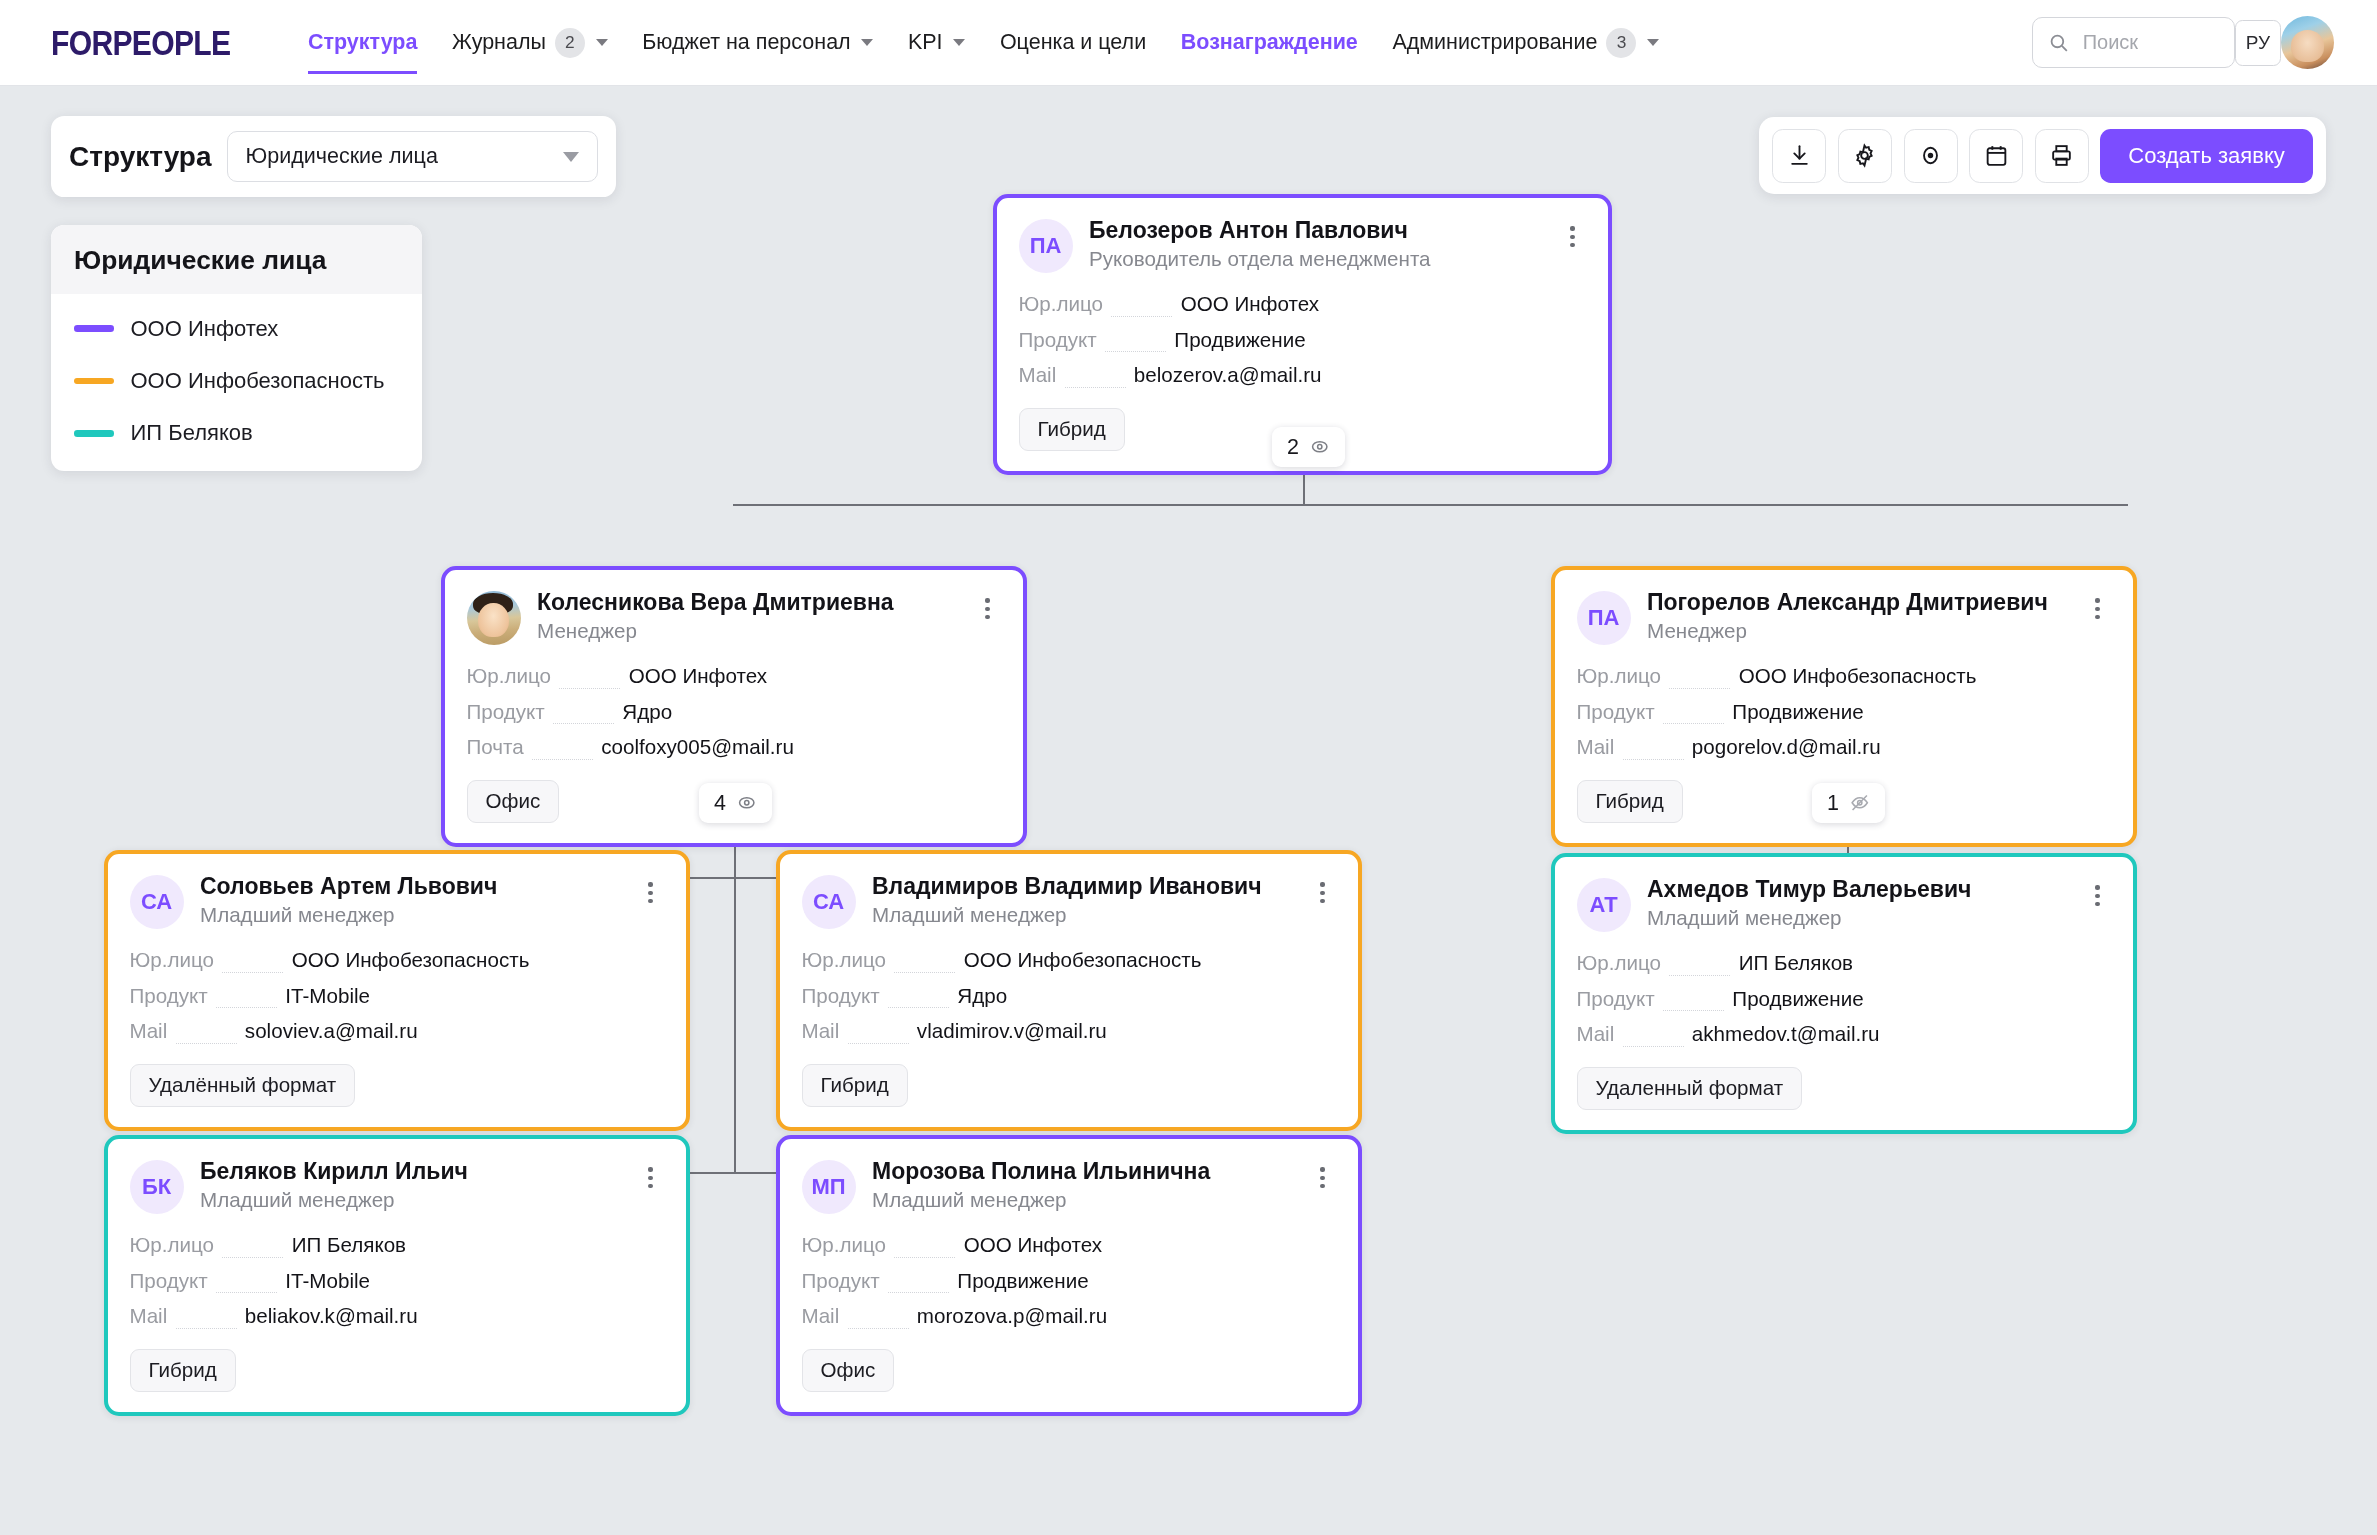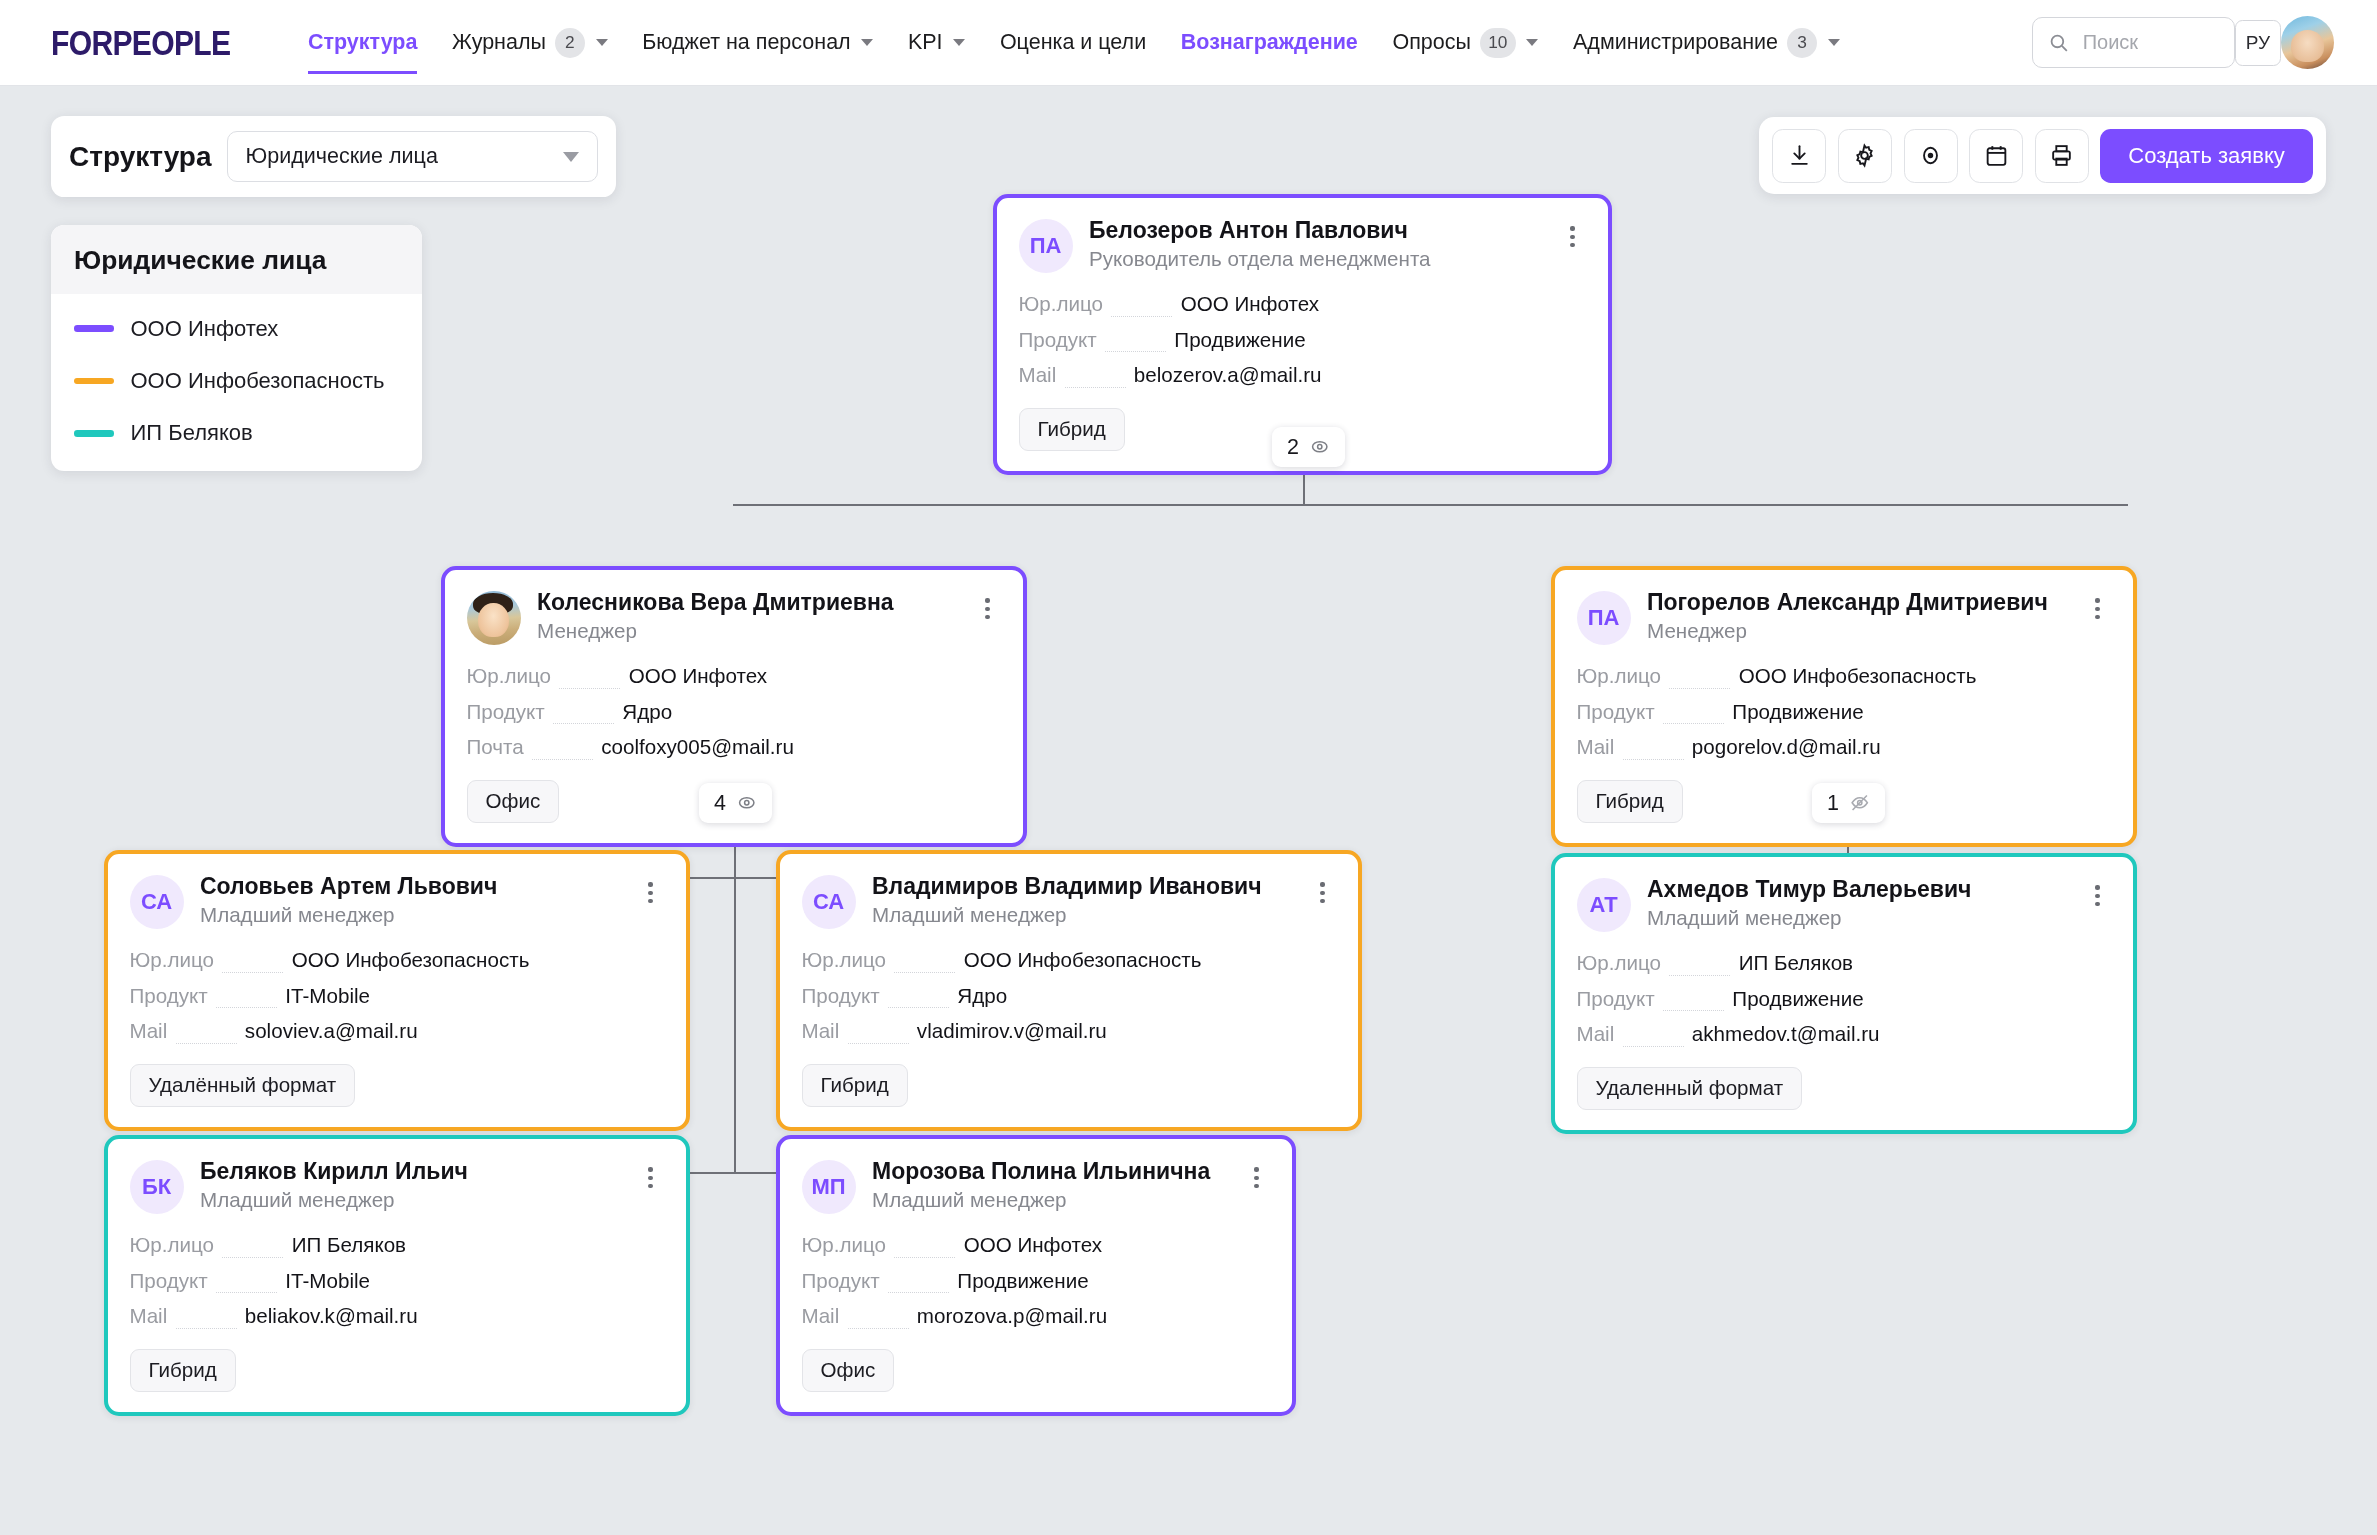--- a/index.html
+++ b/index.html
@@ -273,25 +273,20 @@
       <span>KPI</span>
       <span class="chev"></span>
     </div>
     <div class="navitem">
       <span>Оценка и цели</span>
     </div>
     <div class="navitem accent">
       <span>Вознаграждение</span>
     </div>
     <div class="navitem">
-      <span>Опросы</span>
-      <span class="badge-count">10</span>
-      <span class="chev"></span>
-    </div>
-    <div class="navitem">
       <span>Администрирование</span>
       <span class="badge-count">3</span>
       <span class="chev"></span>
     </div>
   </div>
 
   <div class="nav-right">
     <div class="searchbox">
       <svg width="21.5" height="21.5" viewBox="0 0 24 24" fill="none" stroke="#8b8d94" stroke-width="2">
         <circle cx="10.5" cy="10.5" r="6.5"></circle>
@@ -628,21 +623,21 @@
       </div>
       <div class="frow">
         <span class="flabel">Mail</span>
         <span class="fdots"></span>
         <span class="fval">beliakov.k@mail.ru</span>
       </div>
     </div>
     <div class="chip">Гибрид</div>
   </div>
 
-  <div class="card purple" style="left:776px; top:1049px; width:520px;">
+  <div class="card purple" style="left:776px; top:1049px; width:586px;">
     <div class="card-top">
       <div class="avatar-initials">МП</div>
       <div class="who">
         <div class="pname">Морозова Полина Ильинична</div>
         <div class="prole">Младший менеджер</div>
       </div>
       <div class="kebab">
           <i></i>
           <i></i>
           <i></i>

